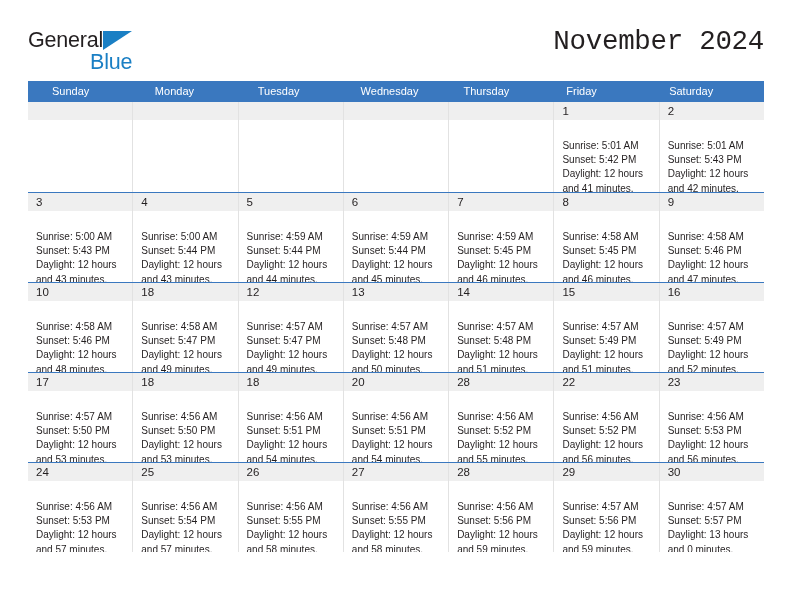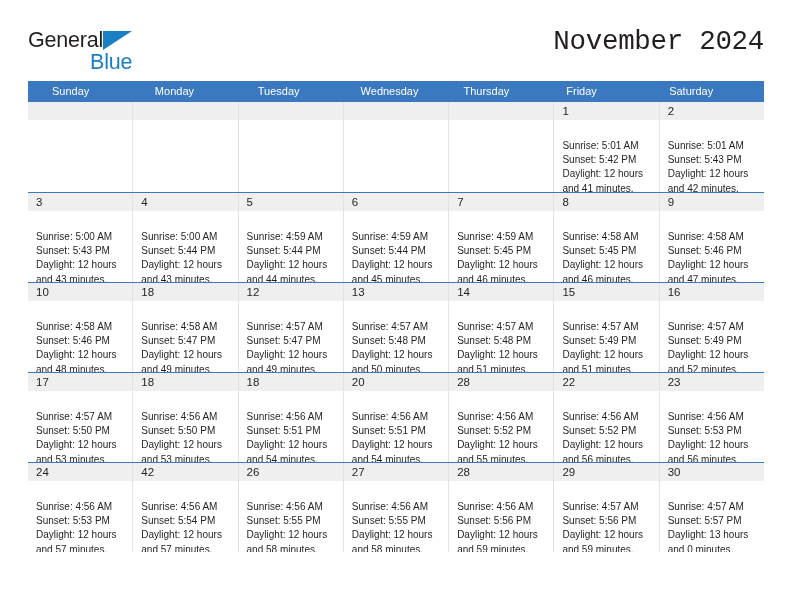--- a/index.html
+++ b/index.html
@@ -402,21 +402,21 @@
           <div class="cell">
             <div class="daynum">24</div>
             <div class="info">
               <div>Sunrise: 4:56 AM</div>
               <div>Sunset: 5:53 PM</div>
               <div>Daylight: 12 hours</div>
               <div>and 57 minutes.</div>
             </div>
           </div>
           <div class="cell">
-            <div class="daynum">42</div>
+            <div class="daynum">25</div>
             <div class="info">
               <div>Sunrise: 4:56 AM</div>
               <div>Sunset: 5:54 PM</div>
               <div>Daylight: 12 hours</div>
               <div>and 57 minutes.</div>
             </div>
           </div>
           <div class="cell">
             <div class="daynum">26</div>
             <div class="info">

